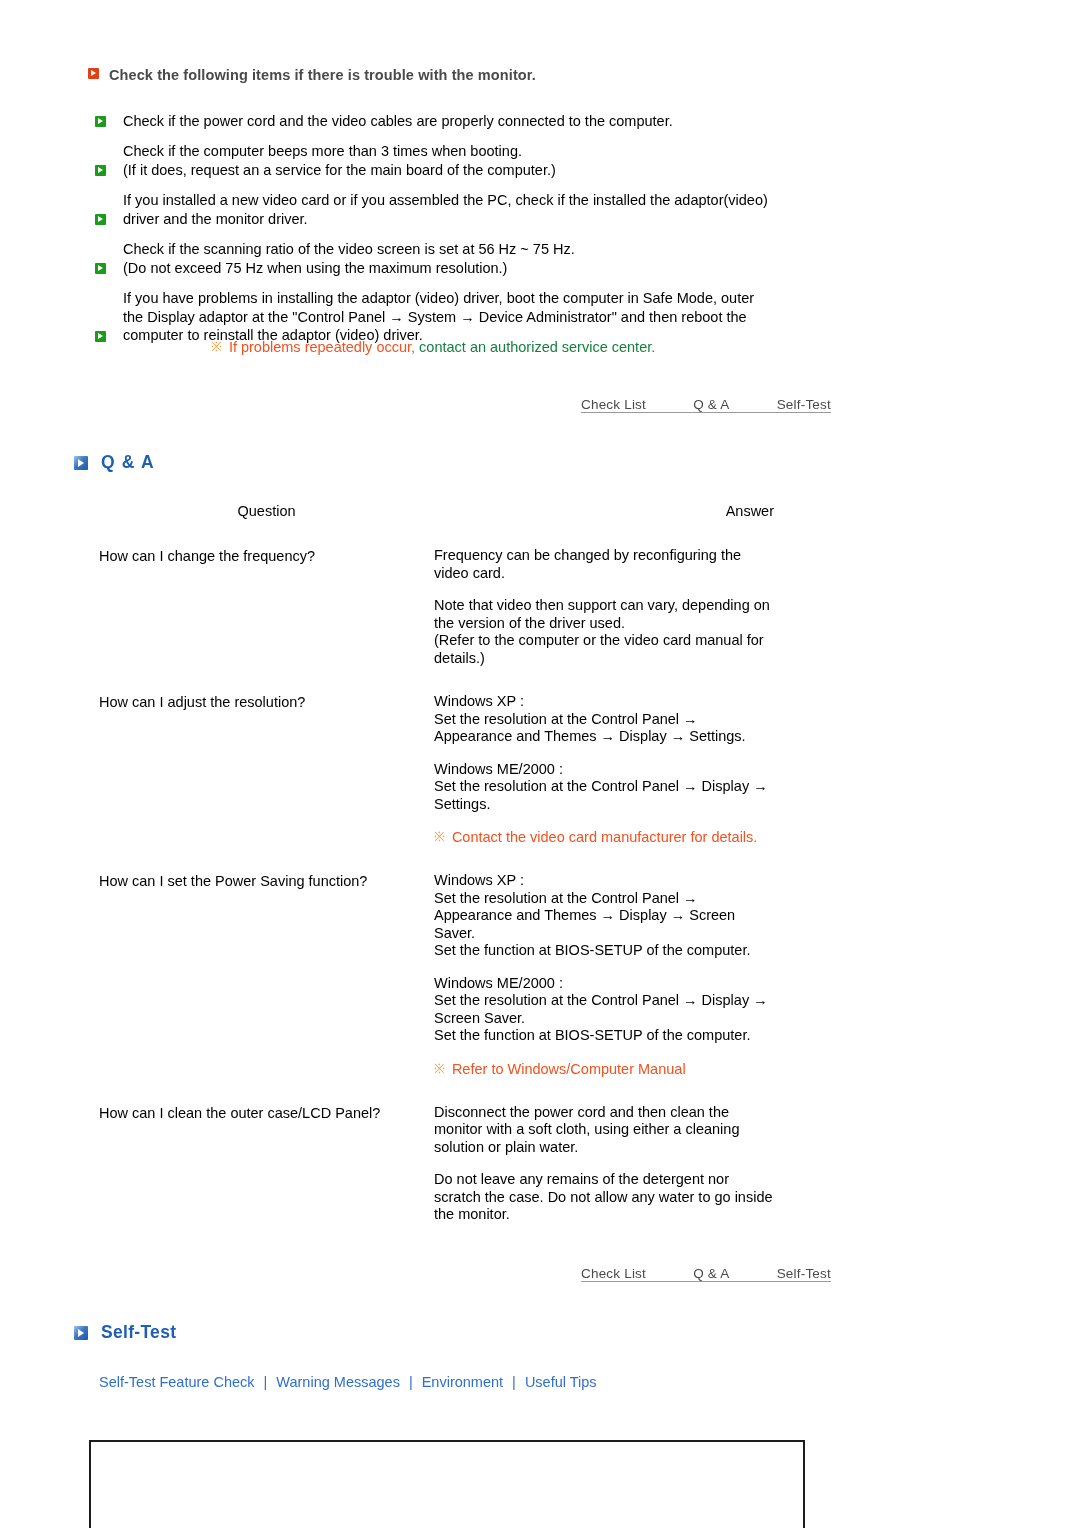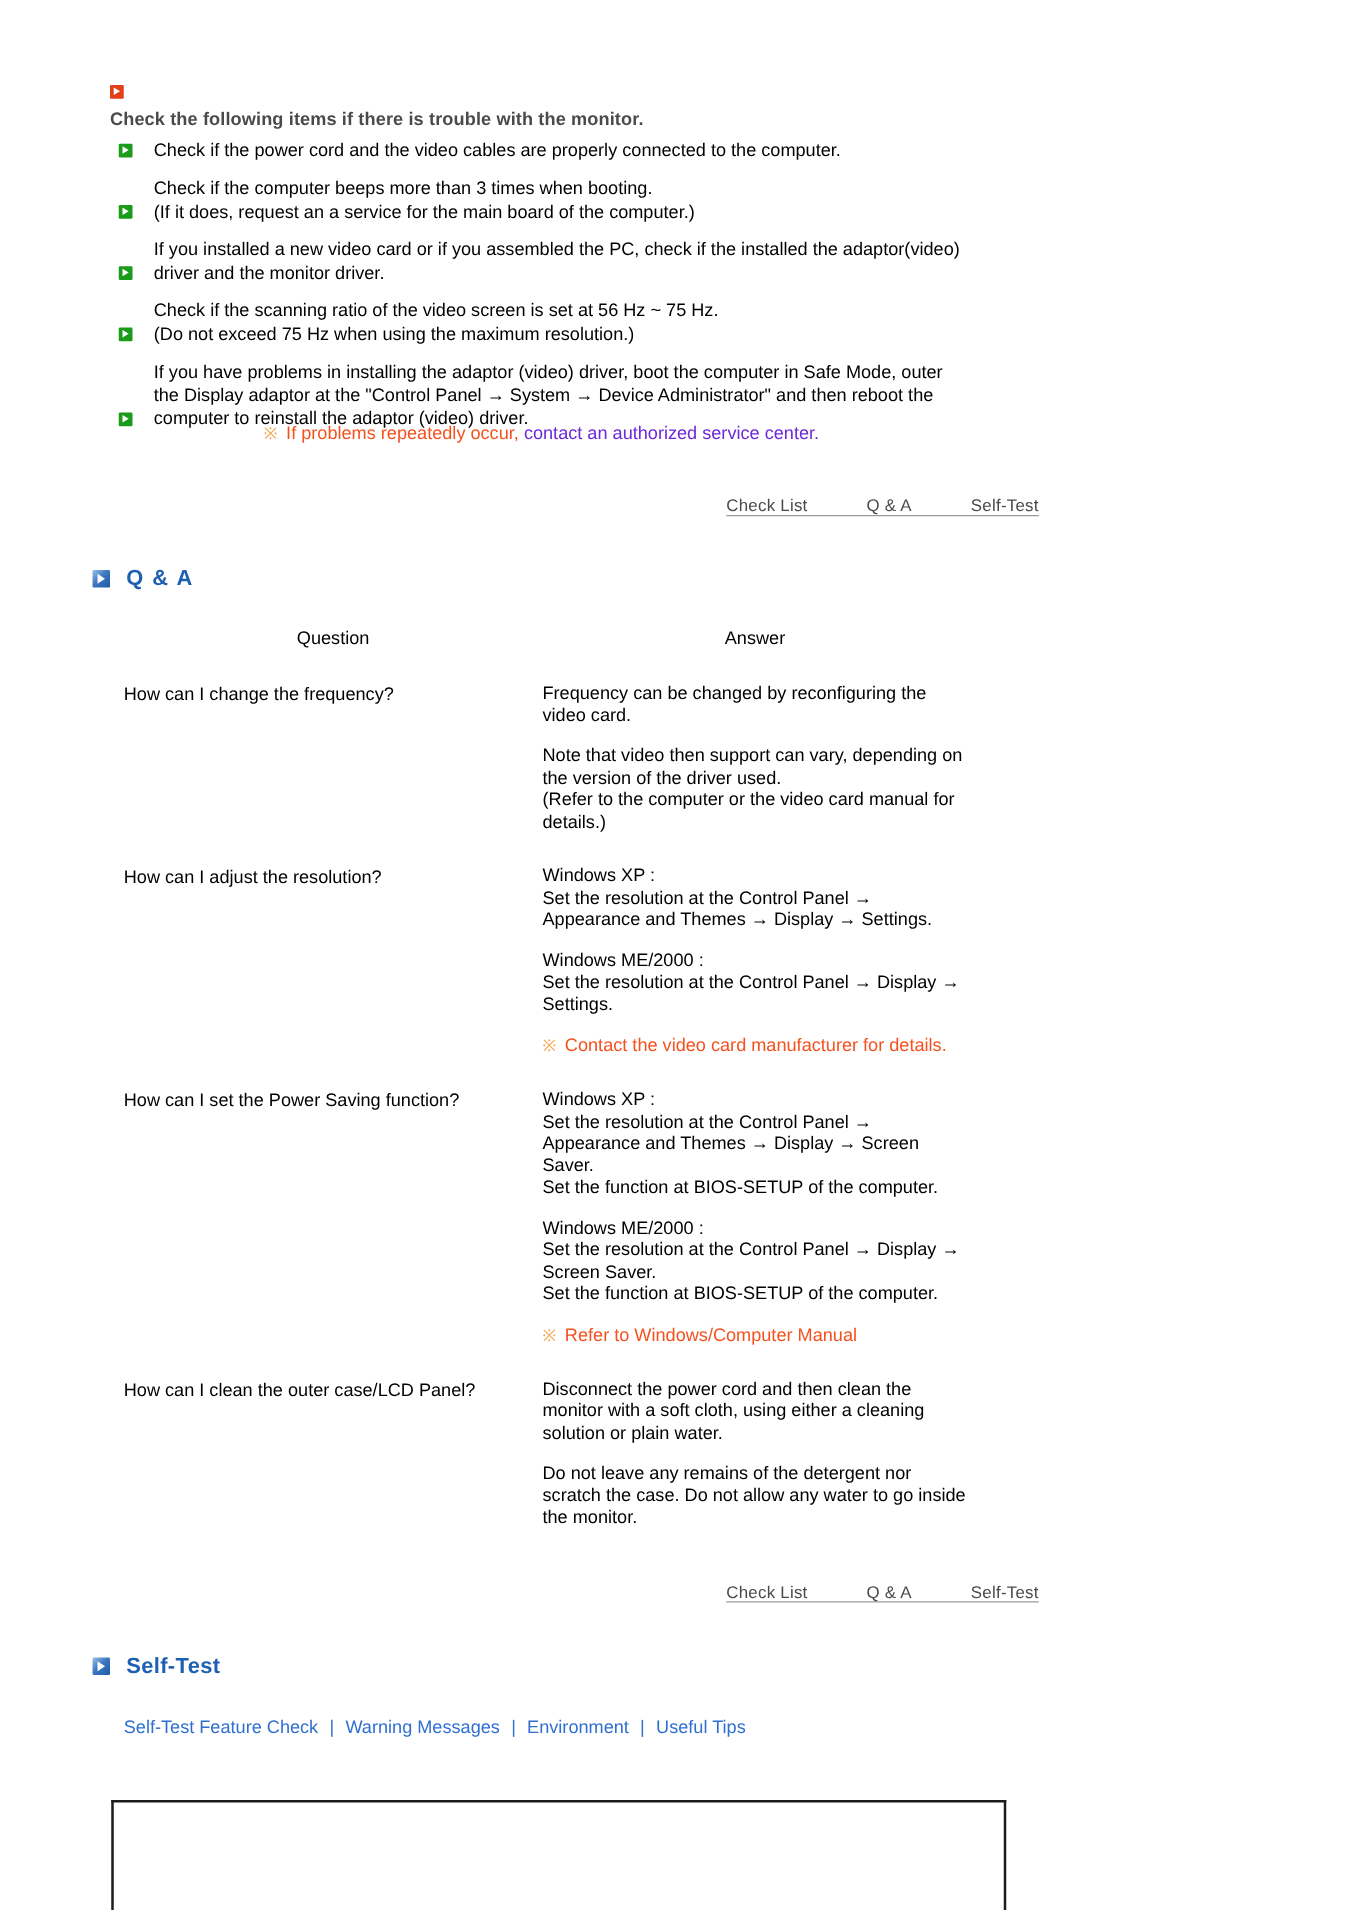--- a/index.html
+++ b/index.html
@@ -65,21 +65,20 @@
   }
 
   
   .check-head {
     position: absolute;
     left: 88px;
     top: 68px;
     display: flex;
     align-items: flex-start;
     gap: 10px;
-    flex-direction: column;
   }
   .check-head-text {
     font-size: 14.5px;
     font-weight: bold;
     color: #4a4a4a;
     line-height: 1.1;
     letter-spacing: 0.1px;
   }
 
   
@@ -114,21 +113,21 @@
     color: #f4511e;
     display: flex;
     align-items: flex-start;
     gap: 7px;
   }
   .notice .star {
     color: #f6a24a;
     font-size: 13px;
     line-height: 18px;
   }
-  .notice .blue-part { color: #6d28d9; }
+  .notice .blue-part { color: #15803d; }
   .notice-checklist {
     position: absolute;
     left: 211px;
     top: 338px;
   }
 
   
   .tabstrip {
     position: absolute;
     width: 250px;
@@ -174,21 +173,21 @@
   .qa-colheads {
     display: flex;
     margin-bottom: 28px;
   }
   .qa-colheads .q-col,
   .qa-colheads .a-col {
     font-size: 14.5px;
     color: #000;
   }
   .qa-colheads .q-col { width: 335px; text-align: center; }
-  .qa-colheads .a-col { width: 340px; text-align: center; }
+  .qa-colheads .a-col { width: 340px; text-align: right; }
 
   .qa-row {
     display: flex;
     align-items: flex-start;
     margin-bottom: 26px;
   }
   .qa-q {
     width: 335px;
     flex: 0 0 335px;
     font-size: 14.5px;

